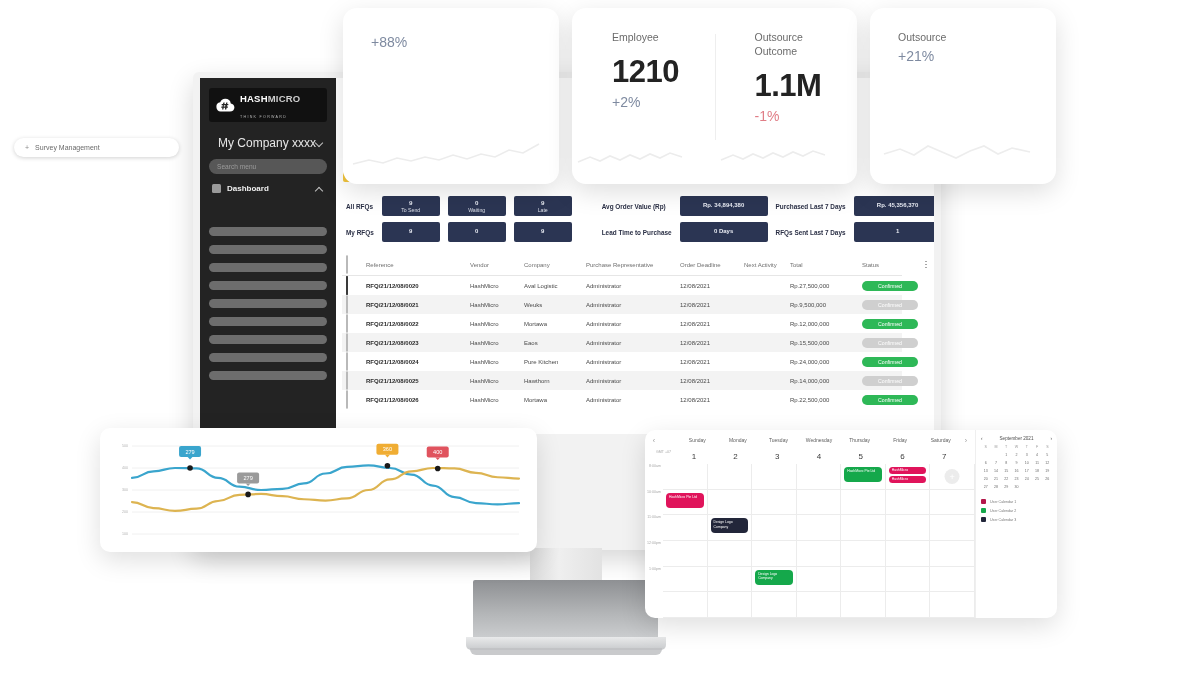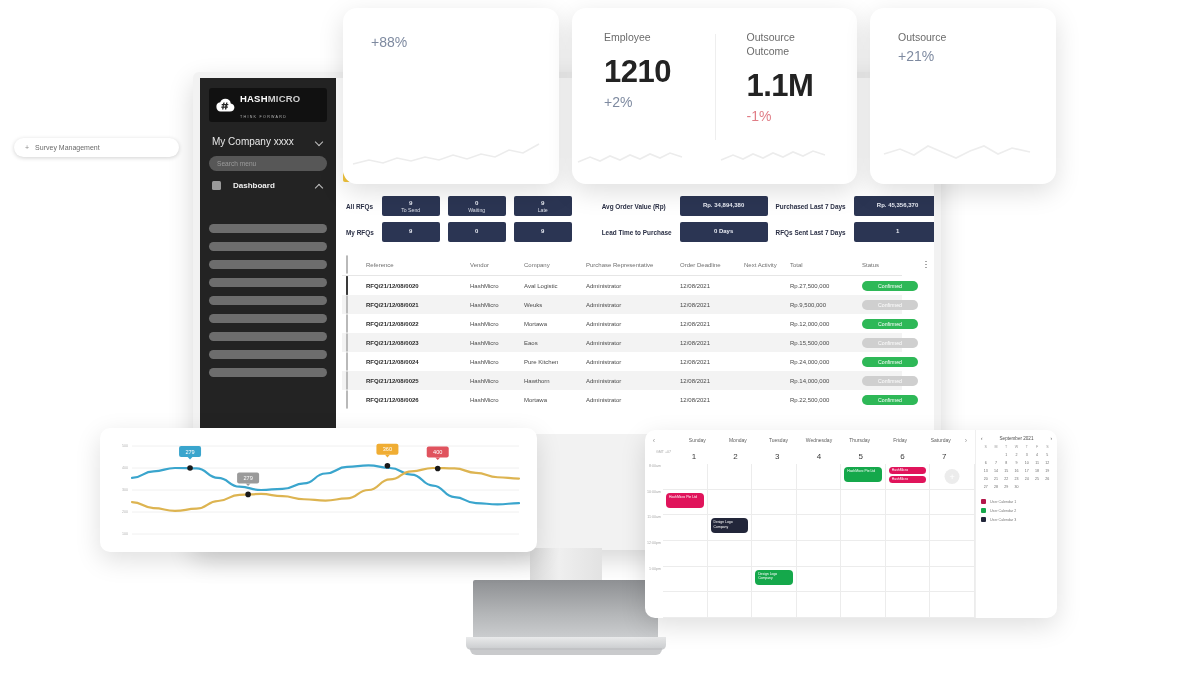--- a/index.html
+++ b/index.html
@@ -56,38 +56,38 @@
   .logo-mark {
     width: 19px; height: 15px; position: relative; flex: 0 0 19px;
   }
   .logo-mark svg { display:block; }
   .logo-text { line-height: 1; }
   .logo-text .l1 { font-size: 9.5px; font-weight: 700; letter-spacing: .2px; color:#fff; }
   .logo-text .l1 .m { color: #cfcfcf; }
   .logo-text .l2 { font-size: 3.6px; letter-spacing: 1.3px; color:#b9b9b9; margin-top:1.5px; }
 
   .company-row {
-    margin-top: 14px; display:flex; align-items:center; justify-content:space-between;
-    color:#e7e7e7; font-size: 10px; padding: 0 3px;
+    margin-top: 14px; display:flex; align-items:center; justify-content:flex-end;
+    color:#e7e7e7; font-size: 12px; padding: 0 3px;
   }
   .chev { width:8px; height:8px; position:relative; opacity:.85; }
   .chev:before{
     content:""; position:absolute; left:0; top:1px; width:5px; height:5px;
     border-right:1.2px solid #ddd; border-bottom:1.2px solid #ddd;
     transform: rotate(45deg);
   }
   .chev.up:before{ transform: rotate(-135deg); top:3px; }
 
   .search-box {
     margin-top: 9px; height: 15px; border-radius: 8px; background:#575757;
     display:flex; align-items:center; padding: 0 8px;
     font-size: 6.6px; color:#9b9b9b;
   }
   .nav-item {
-    margin-top: 10px; display:flex; align-items:center; gap:12px;
+    margin-top: 10px; display:flex; align-items:center; gap:6px;
     color:#efefef; font-size:8px; font-weight:700; padding: 0 3px;
   }
   .nav-square { width:9px;height:9px;background:#9a9a9a;border-radius:1.5px; flex:0 0 9px;}
   .nav-item .chev { margin-left:auto; }
 
   .submenu-pill {
     position: absolute; left: 14px; top: 138px; width: 165px; height: 19px;
     background: #fff; border-radius: 10px; display:flex; align-items:center;
     gap:6px; padding: 0 11px; box-shadow: 0 1px 4px rgba(0,0,0,.18); z-index: 6;
   }
@@ -144,21 +144,21 @@
   
   .card {
     position:absolute; background:#fff; border-radius: 14px;
     box-shadow: 0 8px 26px rgba(0,0,0,.13); z-index: 20; overflow:hidden;
   }
   .kpi1 { left: 343px; top: 8px;  width: 216px; height: 176px; }
   .kpi2 { left: 572px; top: 8px;  width: 285px; height: 176px; }
   .kpi3 { left: 870px; top: 8px;  width: 186px; height: 176px; }
   .kpi-inner { padding: 22px 0 0 28px; height: 100%; position: relative; }
   .kpi2 .kpi-inner { display:flex; padding-left: 0; }
-  .kpi-cell { flex:1; padding-left: 32px; position: relative; }
+  .kpi-cell { flex:1; padding-left: 40px; position: relative; }
   .kpi-cell + .kpi-cell:before {
     content:""; position:absolute; left:0; top: 4px; bottom: 44px; width:1px; background:#eee;
   }
   .kpi-title { font-size: 10.5px; color:#6b6b6b; line-height: 1.35; }
   .kpi-value { font-size: 31px; font-weight: 700; color:#232323; margin-top: 10px; letter-spacing:-.5px; }
   .kpi-delta { font-size: 14px; margin-top: 4px; color:#7e8aa0; }
   .kpi-delta.down { color:#e07d86; }
   .spark { position:absolute; left: 0; right: 0; bottom: 8px; height: 52px; }
 
   

